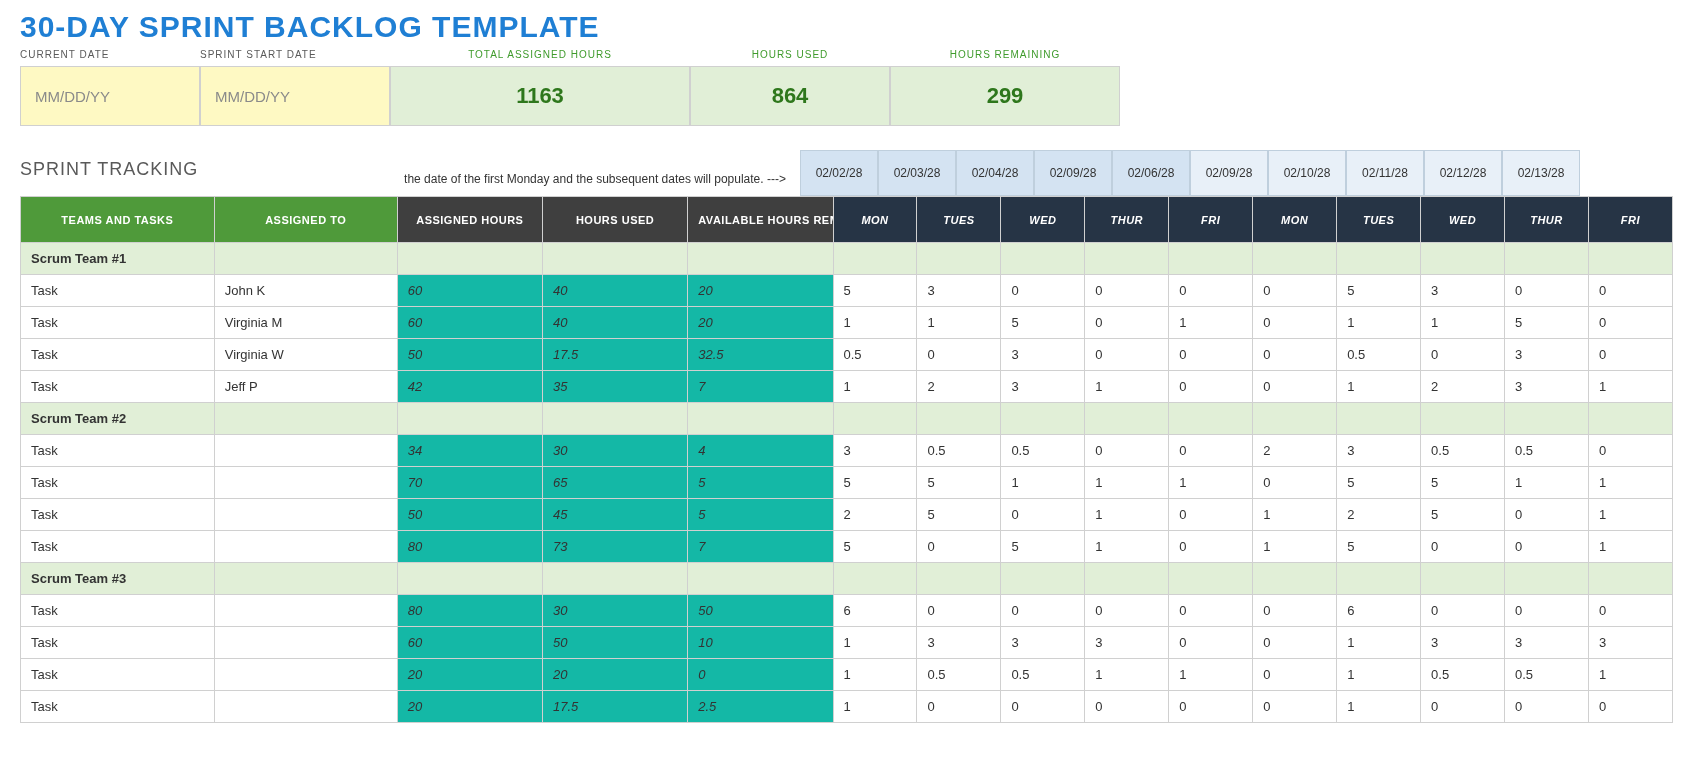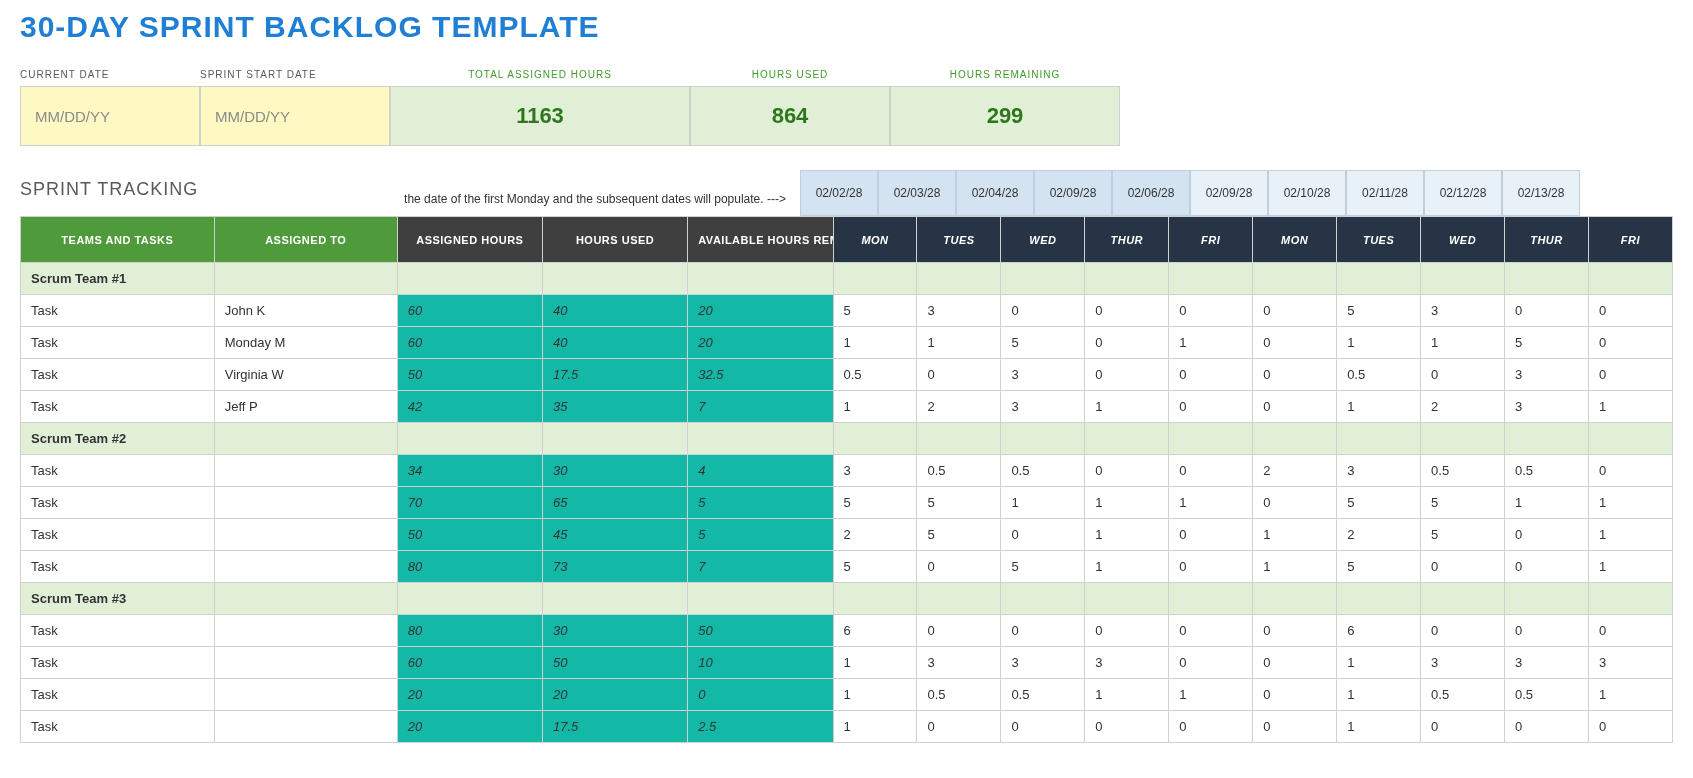--- a/index.html
+++ b/index.html
@@ -9,21 +9,21 @@
     font-family: "Century Gothic", "Avant Garde", Arial, sans-serif;
     color: #333;
     background: #fff;
     width: 1693px;
   }
   h1.title {
     color: #1f7fd4;
     font-weight: 700;
     font-size: 30px;
     letter-spacing: 1px;
-    margin: 0 0 21px 0;
+    margin: 0 0 1px 0;
   }
   .summary-labels { display: flex; }
   .summary-labels > div {
     font-size: 10px;
     color: #595959;
     letter-spacing: 1px;
     padding: 4px 0 6px 0;
   }
   .summary-labels .green { color: #3f9b2c; }
   .summary-row { display: flex; }
@@ -212,21 +212,21 @@
         <td class="day-cell">0</td>
         <td class="day-cell">0</td>
         <td class="day-cell">0</td>
         <td class="day-cell">5</td>
         <td class="day-cell">3</td>
         <td class="day-cell">0</td>
         <td class="day-cell">0</td>
       </tr>
       <tr class="task-row">
         <td>Task</td>
-        <td>Monday M</td>
+        <td>Virginia M</td>
         <td class="hours-cell">60</td>
         <td class="hours-cell">40</td>
         <td class="hours-cell">20</td>
         <td class="day-cell">1</td>
         <td class="day-cell">1</td>
         <td class="day-cell">5</td>
         <td class="day-cell">0</td>
         <td class="day-cell">1</td>
         <td class="day-cell">0</td>
         <td class="day-cell">1</td>

